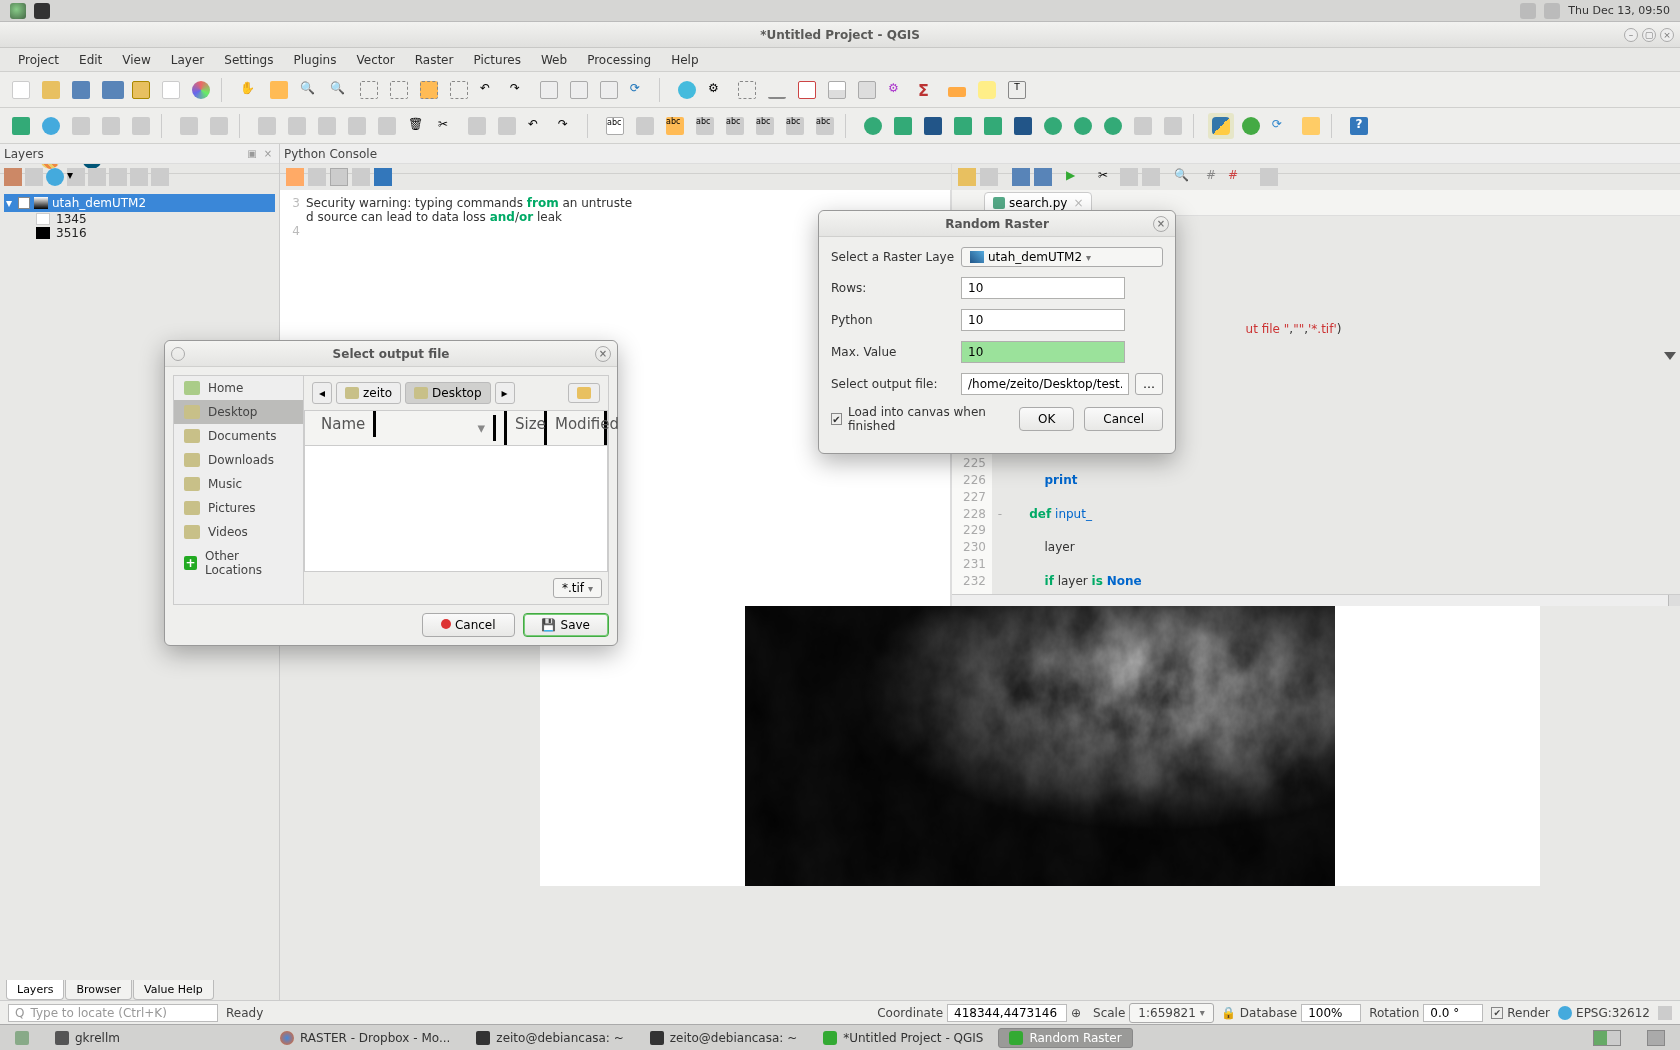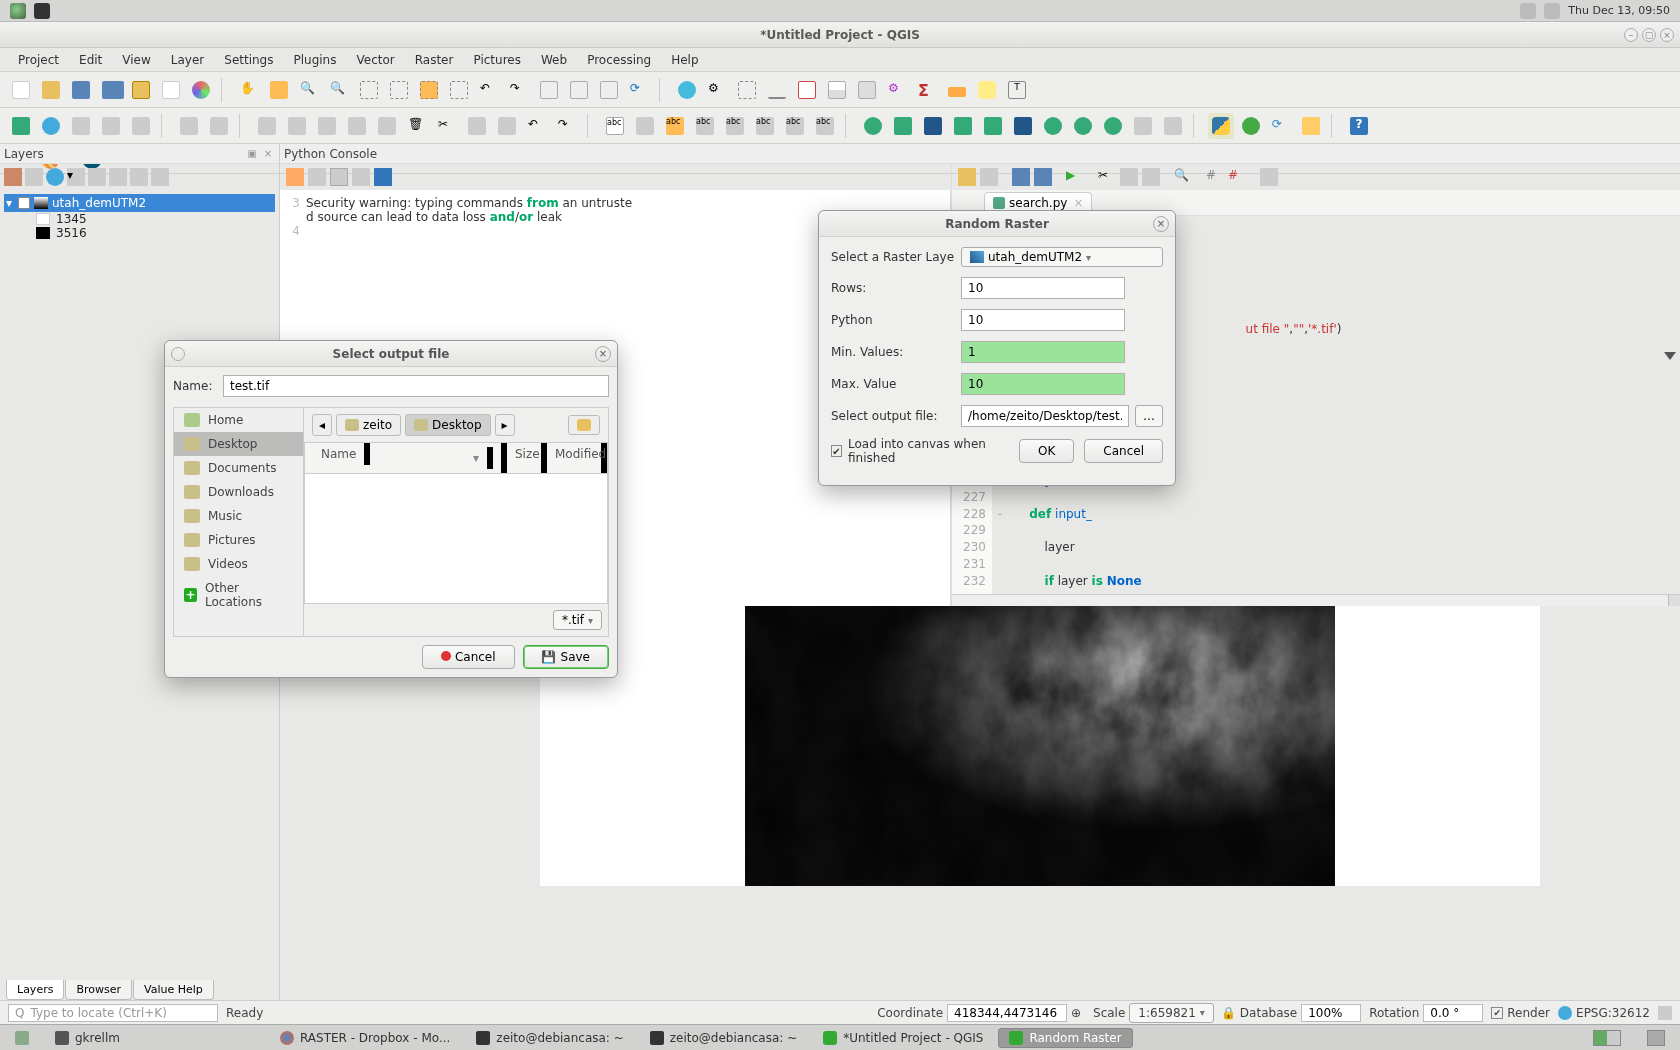--- a/index.html
+++ b/index.html
@@ -89,21 +89,21 @@
 .sb-item { display:flex; align-items:center; padding:5px 10px; gap:8px; font-size:12px; color:#444;}
 .sb-item .fic { width:16px; height:14px; background:#c8c088; border-radius:2px; }
 .sb-item.active { background:#bcbcba; }
 .sb-item.plus .fic { background: #2a2; width:14px; height:14px; }
 .fd-main { flex:1; display:flex; flex-direction:column; }
 .fd-breadcrumb { height:34px; display:flex; align-items:center; padding:0 8px; gap:4px;}
 .crumb { border:1px solid #bbb; padding:3px 8px; display:flex; align-items:center; gap:4px; border-radius:3px; background:#eee;}
 .crumb .fic { width:14px;height:12px;background:#c8c088;border-radius:2px; }
 .crumb.active { background:#d0d0ce; }
 .fd-list-hdr { display:flex; background:#f4f4f2; border:1px solid #ccc; }
-.fd-list-hdr span { padding:4px 8px; border-right:6px solid #000000; font-size:12px; color:#555;}
+.fd-list-hdr span { padding:4px 8px; border-right:3px solid #000000; font-size:15px; color:#555;}
 .fd-list { flex:1; background:#fff; border:1px solid #ccc; border-top:none; }
 .fd-foot { display:flex; justify-content:flex-end; padding:6px; gap:8px; align-items:flex-start;}
 .combo { border:1px solid #aaa; background:#f6f6f4; padding:2px 8px; border-radius:3px; display:flex; align-items:center; }
 .combo::after { content: " ▾"; color:#777; margin-left:4px; font-size:10px;}
 
 
 .statusbar { position:absolute; bottom:26px; left:0; right:0; height:24px; border-top:1px solid #ccc; display:flex; align-items:center; padding: 0 8px; background:#eeeeec; font-size:11px; color:#444; gap:8px; }
 .statusbar .sinput { border:1px solid #bbb; height:18px; padding:0 6px; background:#fff; }
 .statusbar .seg { display:flex; align-items:center; gap:4px; }
 .statusbar .sicon { width:14px; height:14px; display:inline-block; }
@@ -561,24 +561,20 @@
     </div>
     <div class="drow">
         <label>Rows:</label>
         <input class="tfield" style="flex: 0 0 94px;" value="10">
       </div>
     <div class="drow">
         <label>Python</label>
         <input class="tfield" style="flex: 0 0 94px;" value="10">
       </div>
     <div class="drow">
-        <label>Min. Values:</label>
-        <input class="tfield green" style="flex: 0 0 94px;" value="1">
-      </div>
-    <div class="drow">
         <label>Max. Value</label>
         <input class="tfield green" style="flex: 0 0 94px;" value="10">
       </div>
     <div class="drow">
         <label>Select output file:</label>
         <input class="tfield" value="/home/zeito/Desktop/test.tif" style="">
         <span class="browse-btn">…</span>
       </div>
     <div class="drow" style="justify-content:space-between">
       <label style="width:auto;display:flex;align-items:center;gap:6px">
@@ -593,24 +589,20 @@
   </div>
 </div>
 
 <div class="dialog" style="left:164px; top:340px; width:454px;">
   <div class="dtitle">
       <span class="dleft-dot"></span>
       <span>Select output file</span>
       <span class="dclose">×</span>
     </div>
   <div class="dbody" style="padding:8px">
-    <div class="drow">
-        <label style="width:50px">Name:</label>
-        <input class="tfield" value="test.tif" style="">
-      </div>
     <div style="display:flex;height:230px;border:1px solid #ccc">
       <div class="sidebar">
         <div class="sb-item">
             <span class="fic" style="background:#ac8"></span>
             <span>Home</span>
           </div>
         <div class="sb-item active">
             <span class="fic"></span>
             <span>Desktop</span>
           </div>

